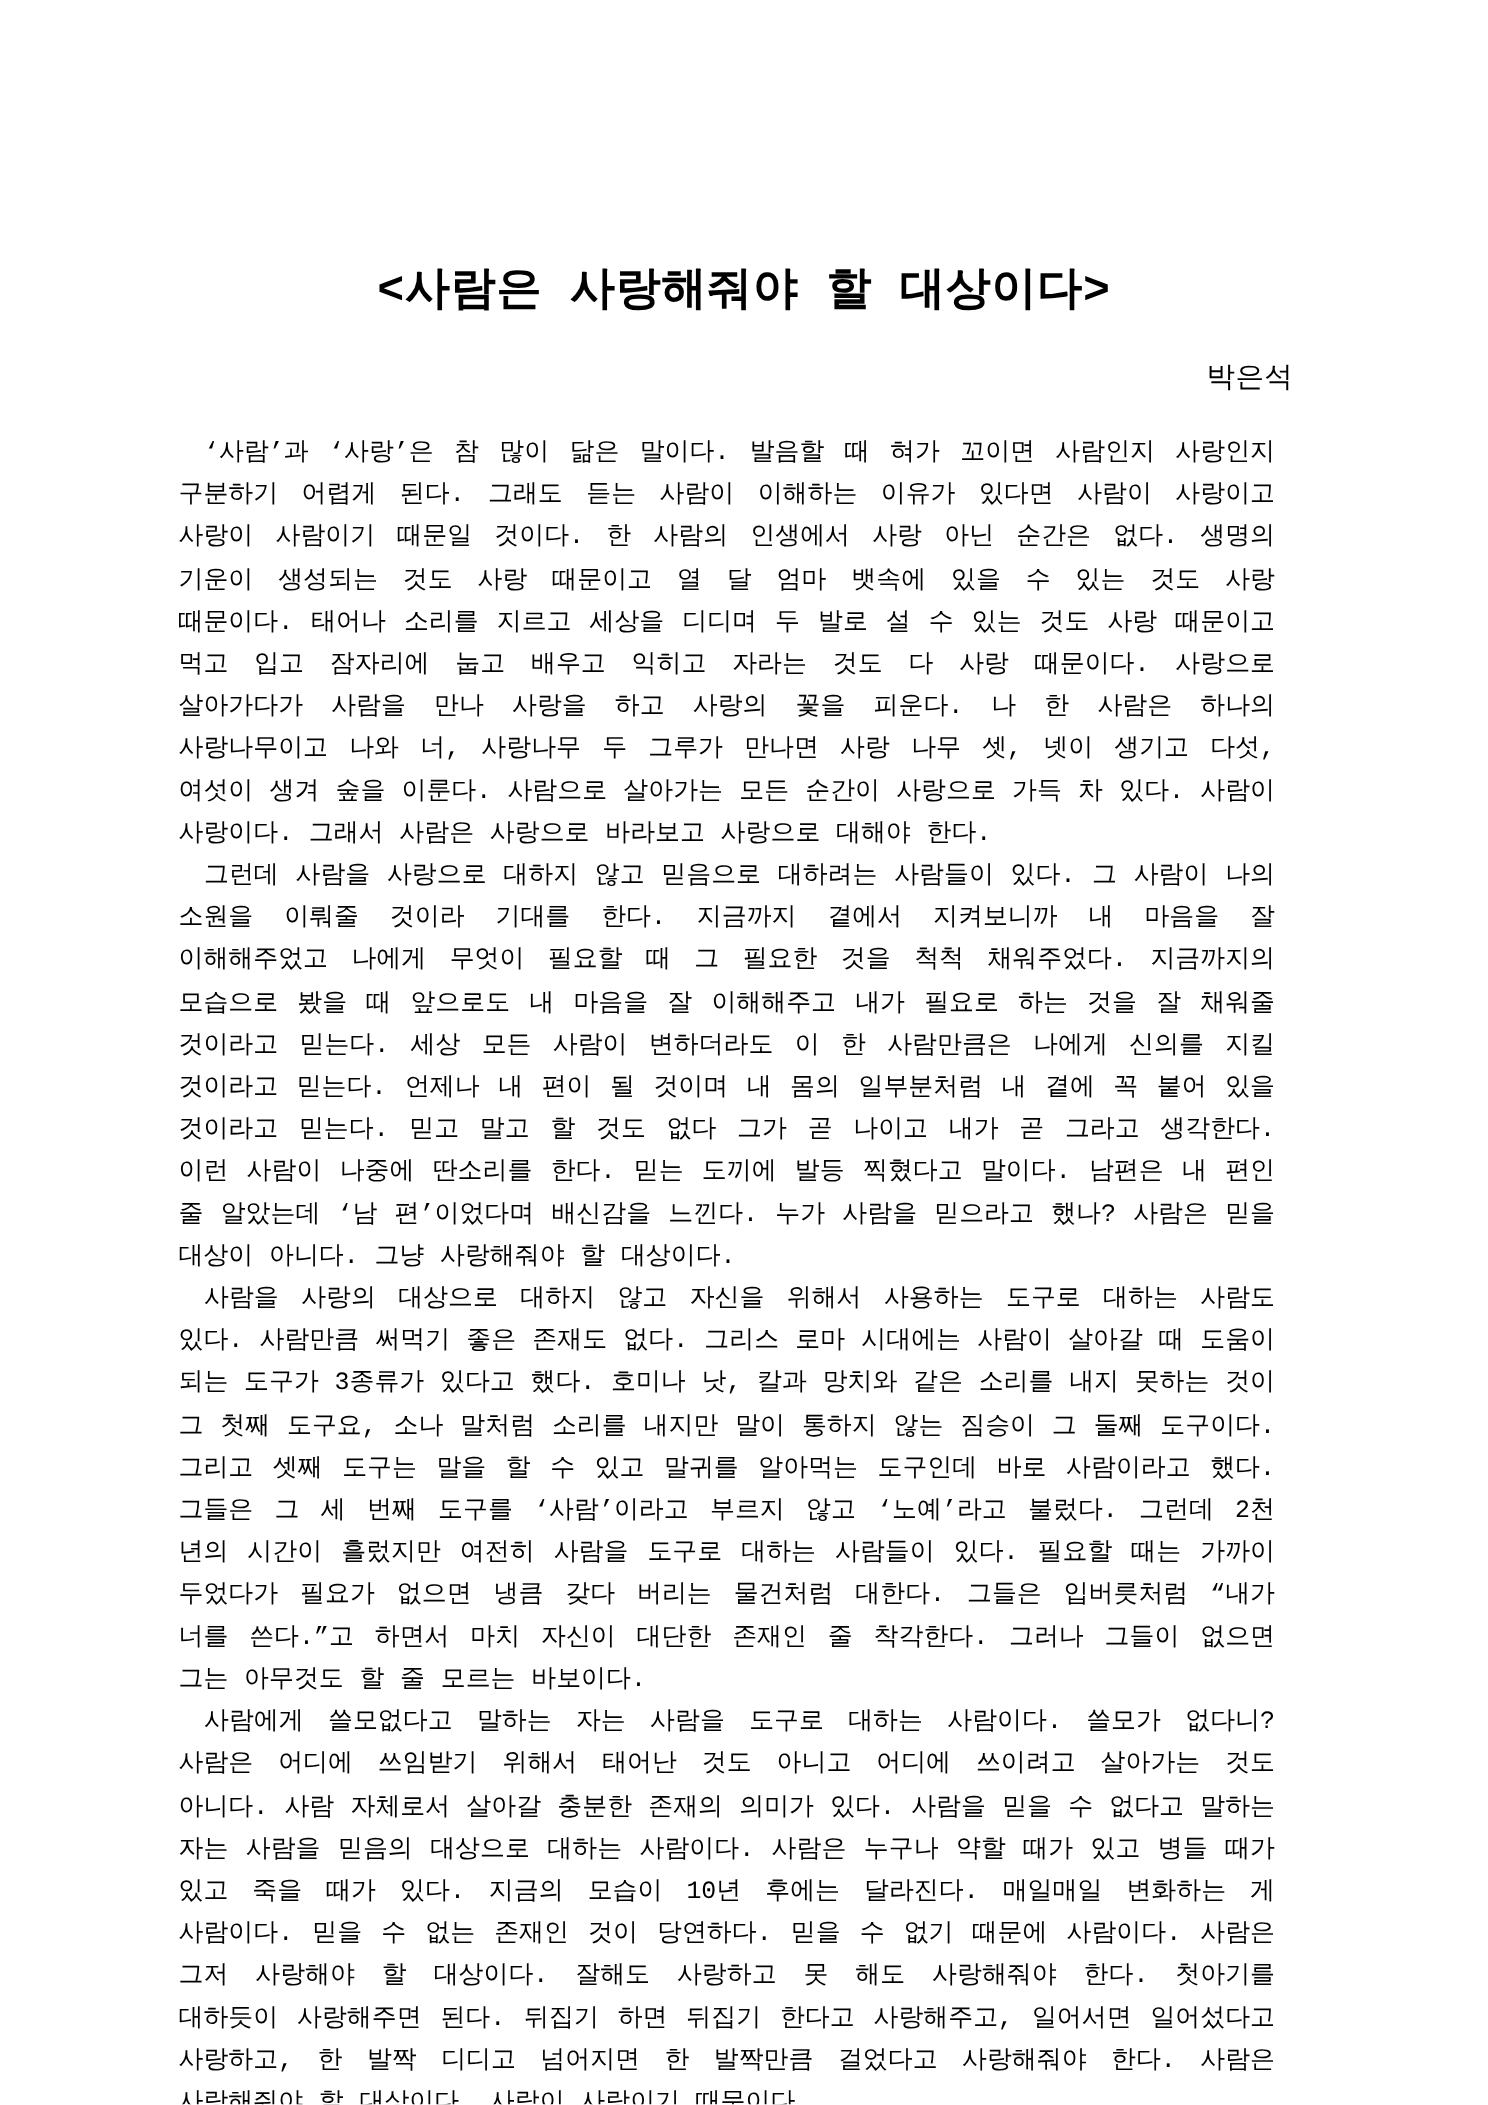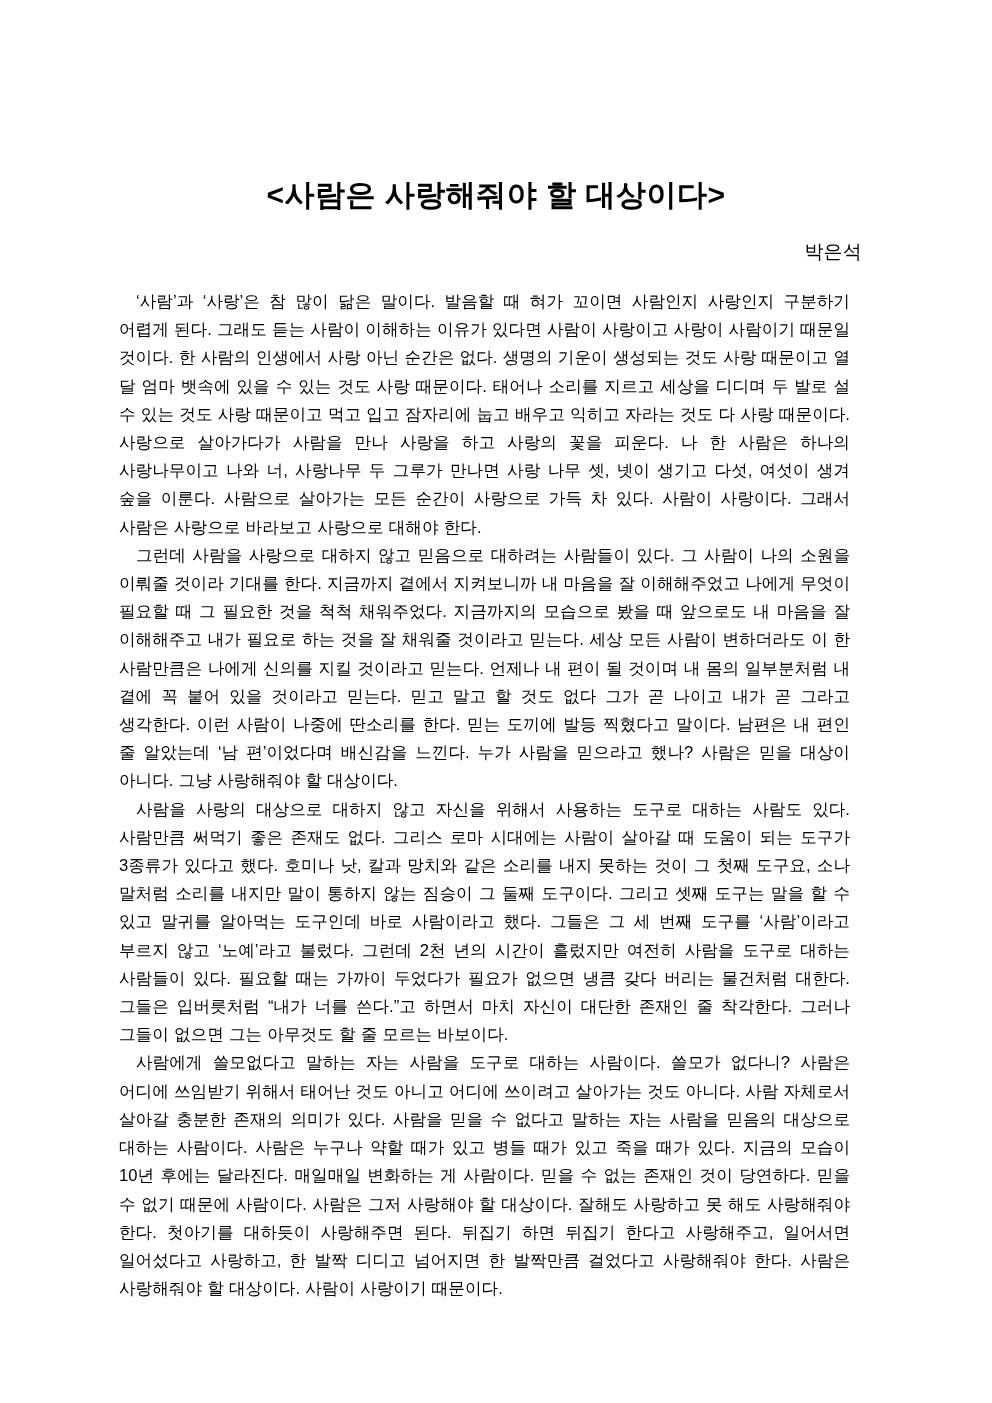--- a/index.html
+++ b/index.html
@@ -9,21 +9,21 @@
   }
 
   .page {
     position: relative;
     width: 992px;
     height: 1403px;
     margin: 0 auto;
     background: #ffffff;
     box-sizing: border-box;
     overflow: hidden;
-    font-family: Liberation Sans, sans-serif;
+    font-family: Liberation Mono, monospace;
     color: #000000;
     -webkit-font-smoothing: antialiased;
   }
 
   
   .doc-title {
     position: absolute;
     left: 0;
     right: 0;
     top: 155px;

